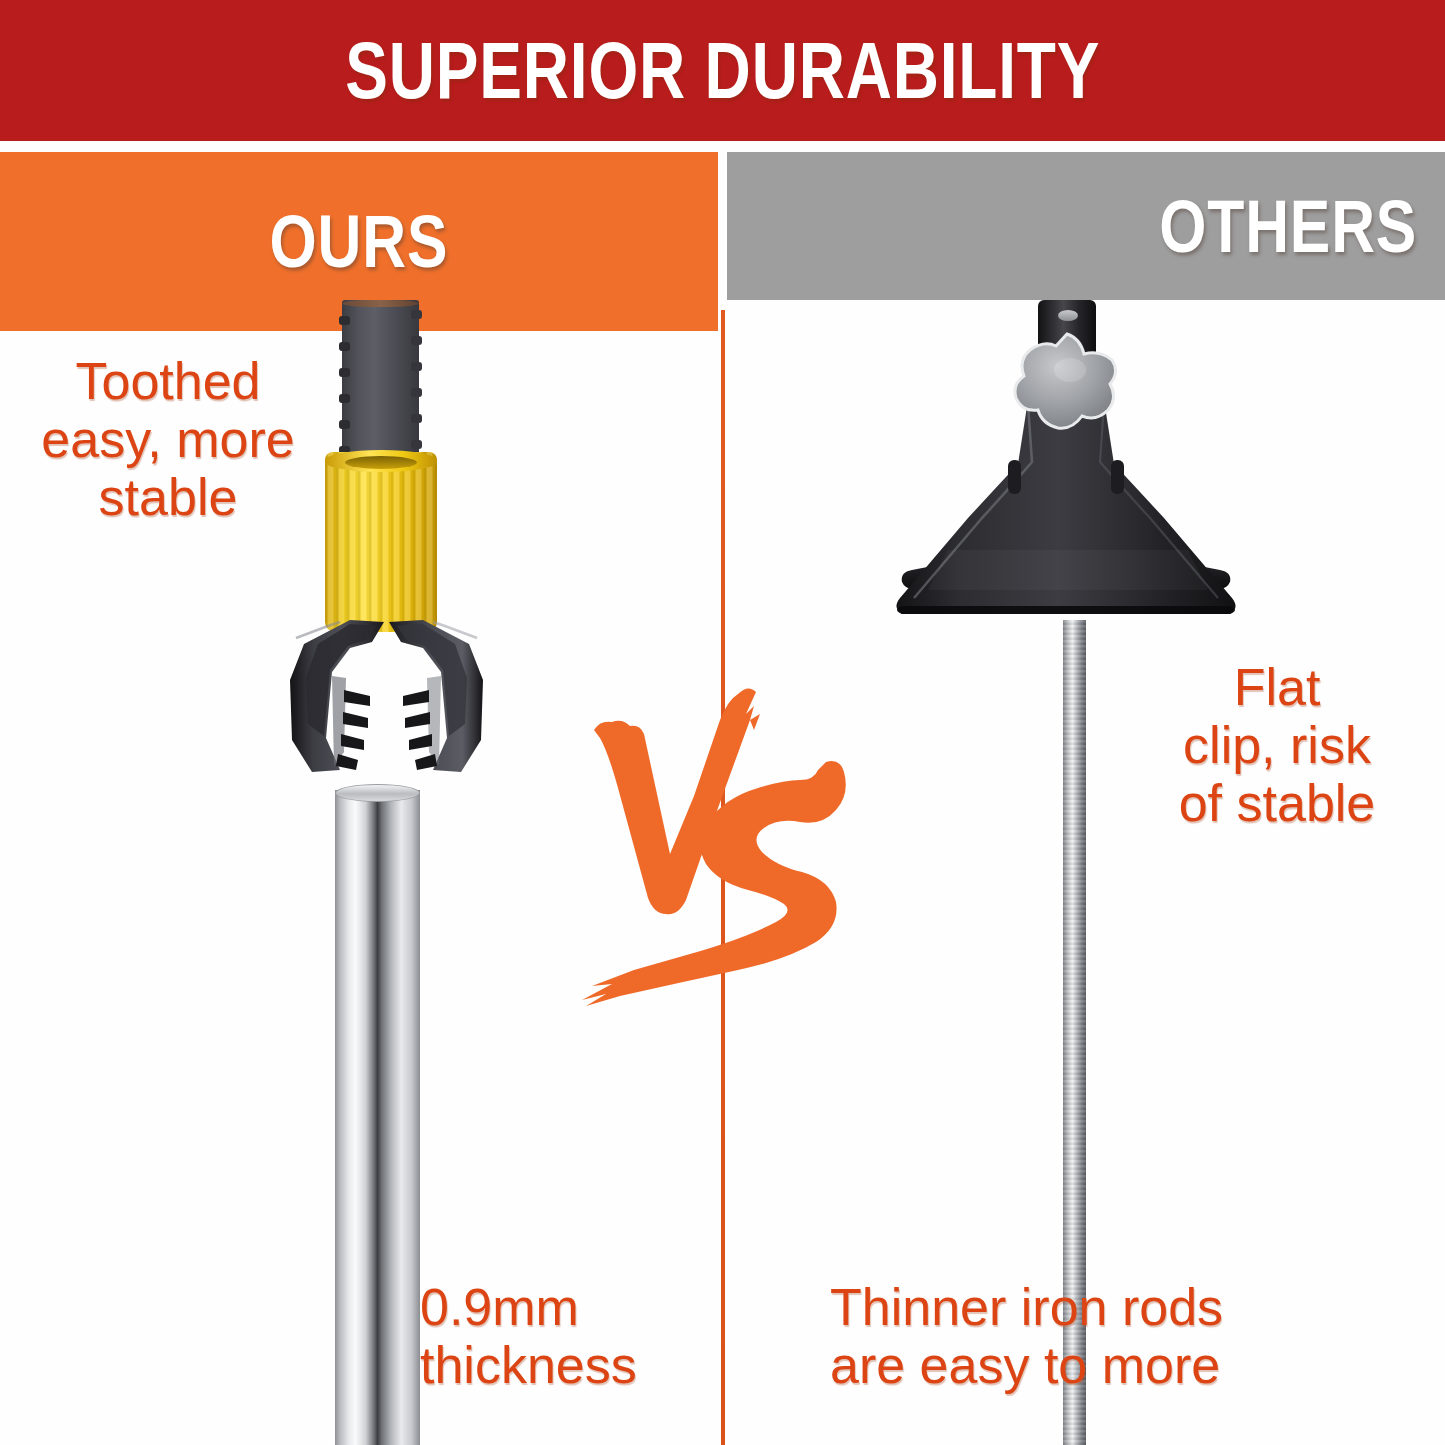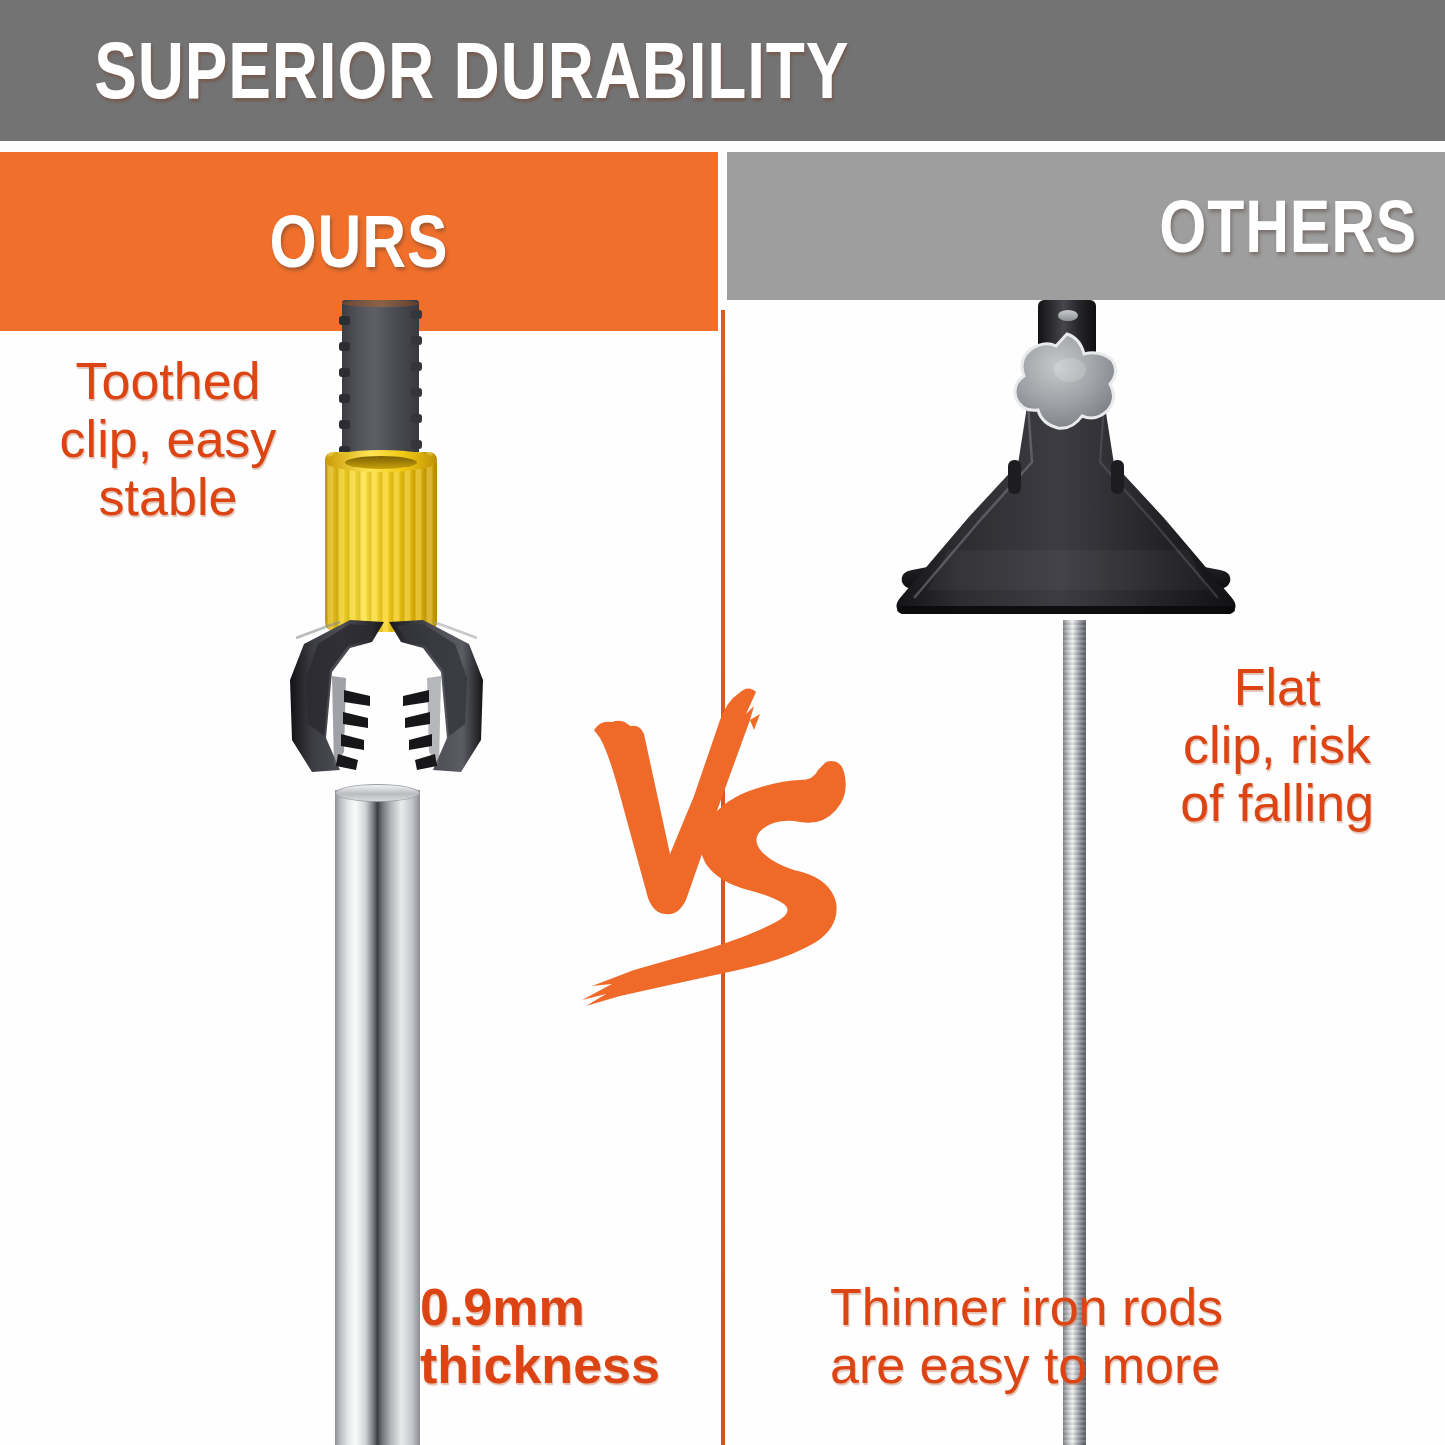--- a/index.html
+++ b/index.html
@@ -2,21 +2,21 @@
 <html><head>
 <meta charset="utf-8">
 <style>
   html,body{margin:0;padding:0;background:#fff;}
   body{font-family:"Liberation Sans","DejaVu Sans",sans-serif;}
   #stage{position:relative;width:1445px;height:1445px;background:#fefefe;overflow:hidden;}
 
   
   .banner-top{
     position:absolute;left:0;top:0;width:1445px;height:141px;
-    background:#737373;display:flex;align-items:center;justify-content:flex-start;
+    background:#b91c1c;display:flex;align-items:center;justify-content:center;
   }
   .banner-top-text{
     color:#ffffff;font-size:80px;font-weight:bold;letter-spacing:1px;
     transform:scaleX(.80);transform-origin:center;white-space:nowrap;
     text-shadow:2px 3px 3px rgba(120,50,15,.35);
   }
   .banner-ours{
     position:absolute;left:0;top:152px;width:718px;height:179px;
     background:#f0702b;display:flex;align-items:center;justify-content:center;
   }
@@ -37,21 +37,21 @@
   }
 
   
   .caption{
     position:absolute;color:#dc4513;font-size:52px;line-height:1.12;
     text-align:center;white-space:pre-line;
     text-shadow:1px 2px 1px rgba(160,60,20,.30);
   }
   .cap-toothed{left:8px;top:352px;width:320px;}
   .cap-flat{left:1112px;top:658px;width:330px;}
-  .cap-thickness{left:420px;top:1278px;width:288px;text-align:left;font-weight:bold;}
+  .cap-thickness{left:420px;top:1278px;width:288px;text-align:left;}
   .cap-thinner{left:830px;top:1278px;width:520px;text-align:left;z-index:6;}
 
   
   .l-shaft{
     position:absolute;left:342px;top:300px;width:77px;height:172px;
     background:linear-gradient(90deg,#3c3c42 0%,#53535b 22%,#5e5e66 42%,#4b4b53 70%,#38383e 100%);
     border-radius:3px;
   }
   .l-shaft-top{
     position:absolute;left:342px;top:300px;width:77px;height:7px;
@@ -282,23 +282,23 @@
                Q208 284 160 294 L96 308 L42 320
                L8 330 L28 318 L4 324 L34 308 L14 310 L56 294
                L112 278 Q168 262 198 246 Q216 236 206 228
                Q194 220 170 214 Q140 206 128 188
                Q116 168 130 146 Q146 122 180 112
                Q206 104 222 104 Q236 104 240 94 Z"></path>
     </g>
   </svg>
 
   <div class="caption cap-toothed">Toothed
-clip, easy
+easy, more
 stable</div>
   <div class="caption cap-flat">Flat
 clip, risk
-of falling</div>
+of stable</div>
   <div class="caption cap-thickness">0.9mm
 thickness</div>
   <div class="caption cap-thinner">Thinner iron rods
 are easy to more</div>
 
 </div>
 
 </body></html>

